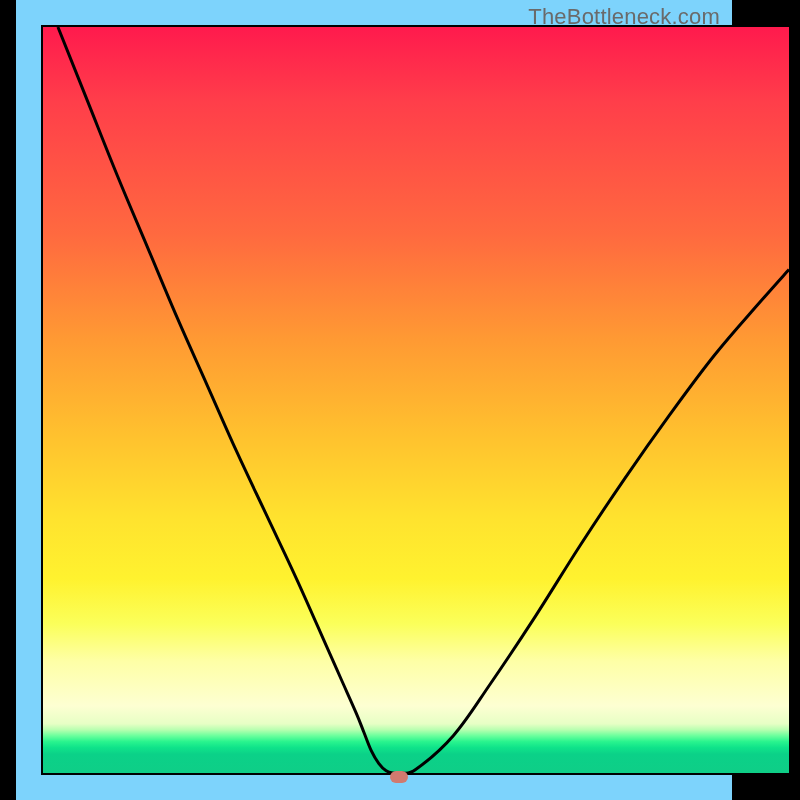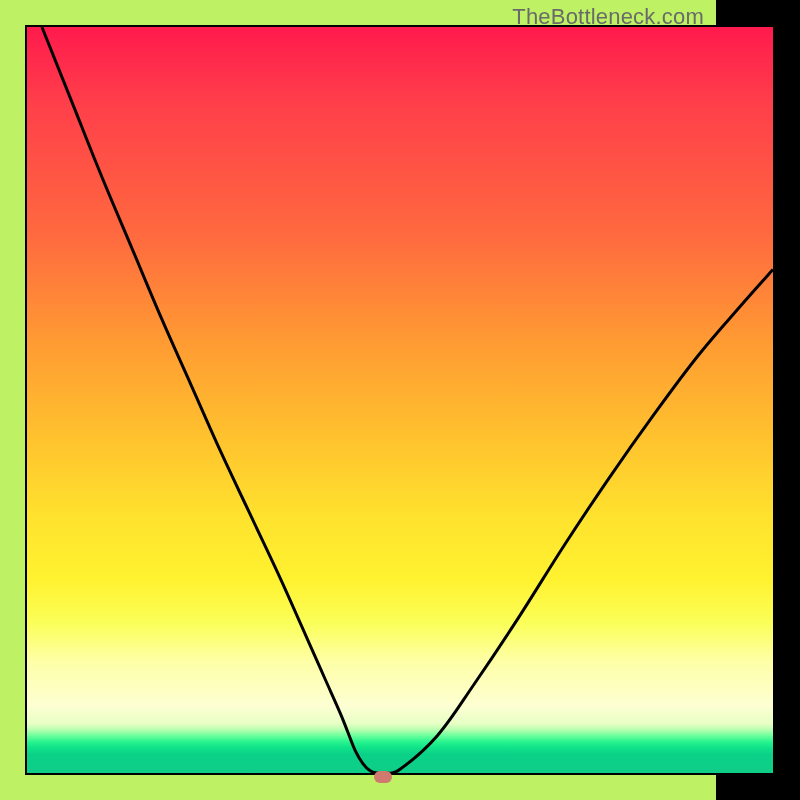--- a/index.html
+++ b/index.html
@@ -8,21 +8,22 @@
     width: 800px;
     height: 800px;
     background: #000;
     font-family: Arial, Helvetica, sans-serif;
     overflow: hidden;
   }
   .frame {
     position: relative;
     width: 716px;
     height: 800px;
-    background: #bef264;
+    background: #7dd3fc;
+    margin-left: 16px;
   }
   .watermark {
     position: absolute;
     top: 4px;
     right: 12px;
     color: #6a6a6a;
     font-size: 22px;
     font-weight: 500;
     letter-spacing: 0.2px;
     user-select: none;

